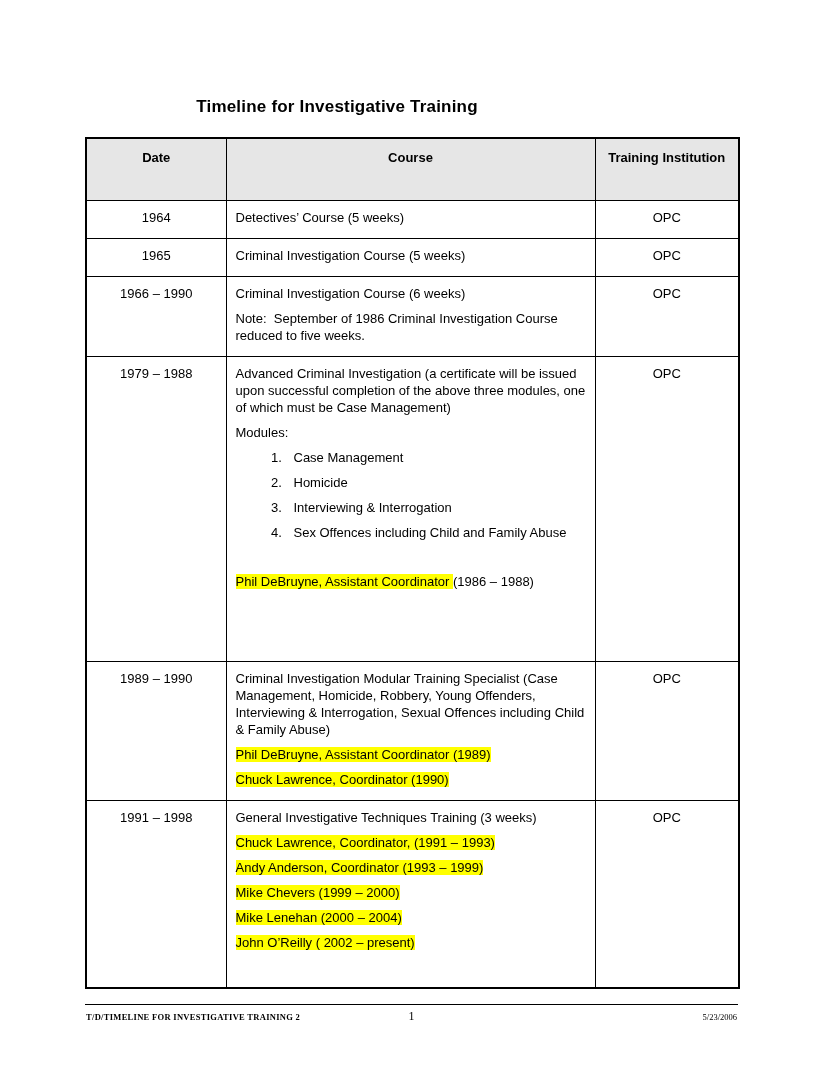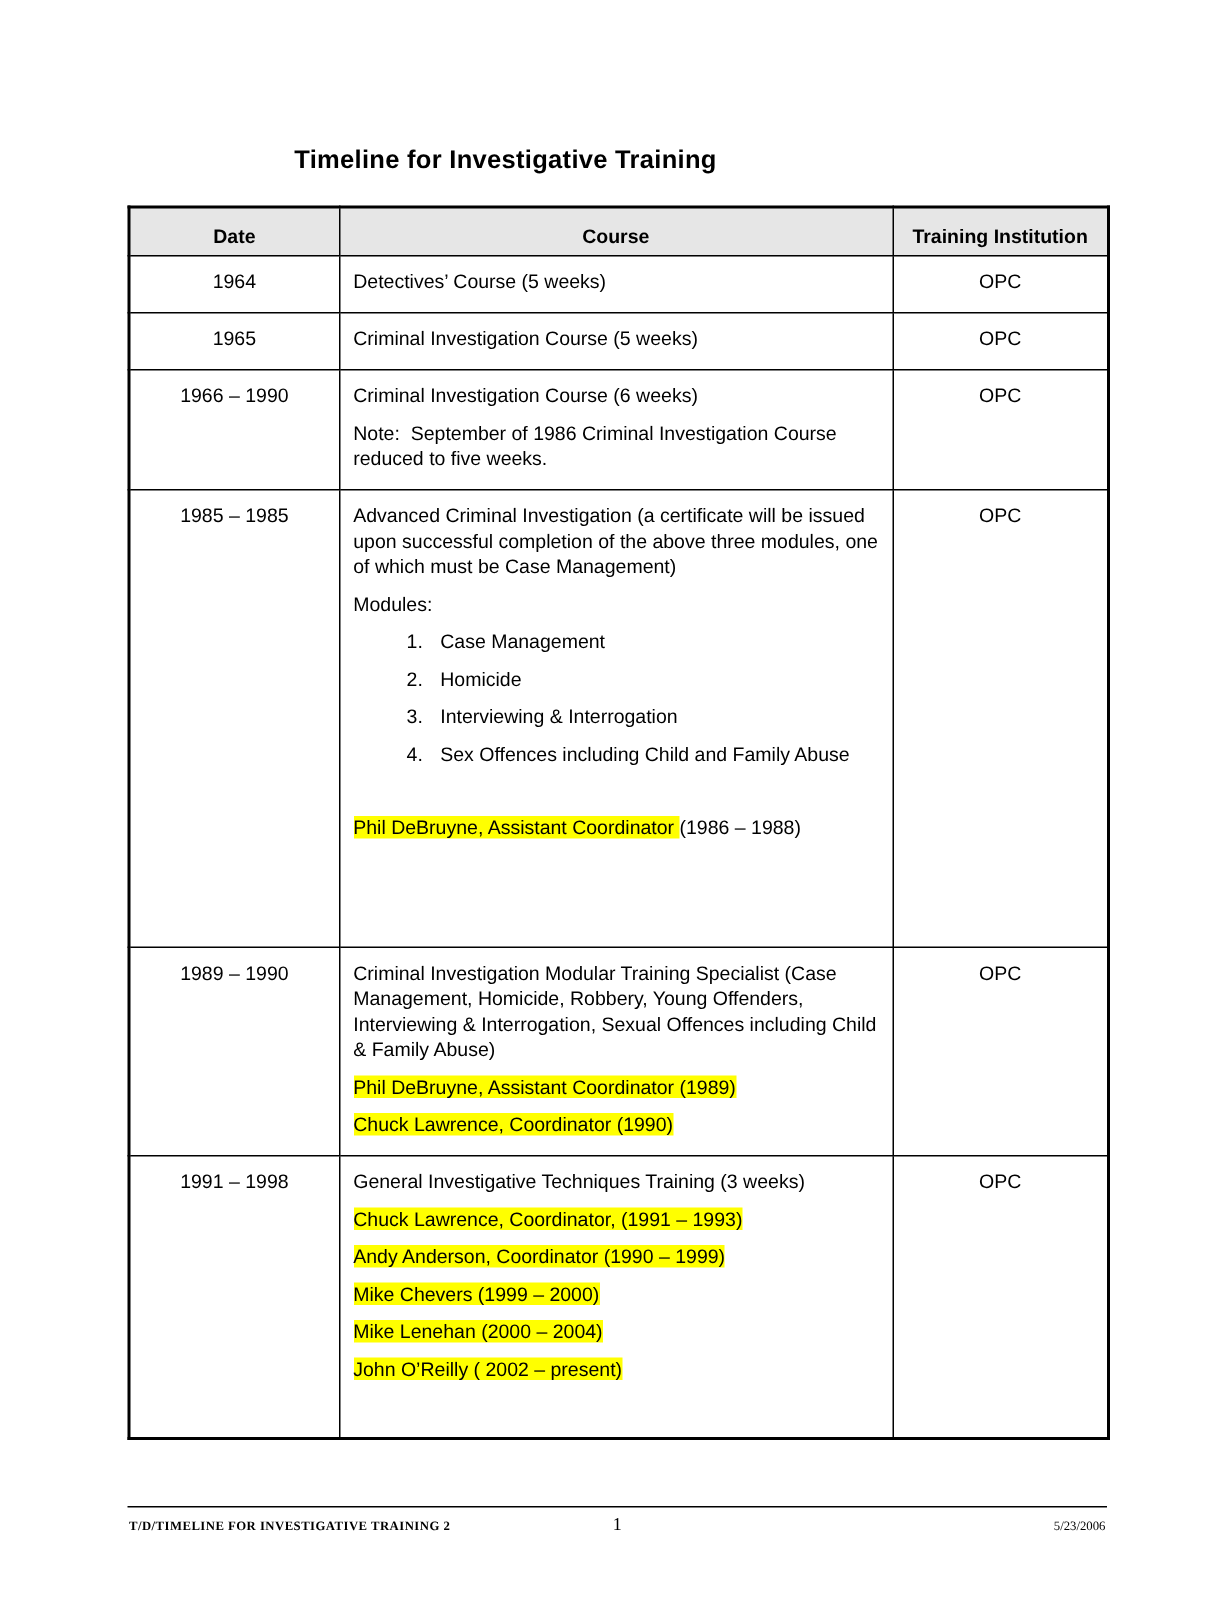--- a/index.html
+++ b/index.html
@@ -21,21 +21,21 @@
   table.doc-table{
     position:absolute;left:85px;top:137px;width:653px;
     border-collapse:collapse;table-layout:fixed;
     border:2px solid var(--border);
   }
   .doc-table th,.doc-table td{border:1px solid var(--border);vertical-align:top;}
   .doc-table th{
     background:var(--header-bg);font-size:13px;font-weight:bold;
     text-align:center;padding:10px 4px 4px 4px;line-height:17px;
   }
-  .doc-table thead tr{height:32px;}
+  .doc-table thead tr{height:62px;}
   .doc-table tbody tr:nth-child(1){height:36px;}
   .doc-table tbody tr:nth-child(2){height:34px;}
   .doc-table tbody tr:nth-child(3){height:74px;margin-left:34px;}
   .doc-table tbody tr:nth-child(4){height:305px;}
   .doc-table tbody tr:nth-child(5){height:135px;}
   .doc-table tbody tr:nth-child(6){height:188px;}
   .doc-table td{font-size:13px;line-height:17px;}
   td.date-cell,td.institution-cell{text-align:center;padding-top:8px;}
   td.course-cell{padding:8px 8px 4px 9px;}
   .course-cell p{margin:0 0 8px 0;}
@@ -87,21 +87,21 @@
       </tr>
       <tr>
         <td class="date-cell">1966 – 1990</td>
         <td class="course-cell">
           <p>Criminal Investigation Course (6 weeks)</p>
           <p>Note:&nbsp; September of 1986 Criminal Investigation Course reduced to five weeks.</p>
         </td>
         <td class="institution-cell">OPC</td>
       </tr>
       <tr>
-        <td class="date-cell">1985 – 1985</td>
+        <td class="date-cell">1979 – 1988</td>
         <td class="course-cell">
           <p>Advanced Criminal Investigation (a certificate will be issued upon successful completion of the above three modules, one of which must be Case Management)</p>
           <p>Modules:</p>
           <ol>
             <li>Case Management</li>
             <li>Homicide</li>
             <li>Interviewing &amp; Interrogation</li>
             <li>Sex Offences including Child and Family Abuse</li>
           </ol>
           <div class="spacer"></div>
@@ -116,21 +116,21 @@
           <p><span class="hl">Phil DeBruyne, Assistant Coordinator (1989)</span></p>
           <p><span class="hl">Chuck Lawrence, Coordinator (1990)</span></p>
         </td>
         <td class="institution-cell">OPC</td>
       </tr>
       <tr>
         <td class="date-cell">1991 – 1998</td>
         <td class="course-cell">
           <p>General Investigative Techniques Training (3 weeks)</p>
           <p><span class="hl">Chuck Lawrence, Coordinator, (1991 – 1993)</span></p>
-          <p><span class="hl">Andy Anderson, Coordinator (1990 – 1999)</span></p>
+          <p><span class="hl">Andy Anderson, Coordinator (1993 – 1999)</span></p>
           <p><span class="hl">Mike Chevers (1999 – 2000)</span></p>
           <p><span class="hl">Mike Lenehan (2000 – 2004)</span></p>
           <p><span class="hl">John O’Reilly ( 2002 – present)</span></p>
         </td>
         <td class="institution-cell">OPC</td>
       </tr>
     </tbody>
 </table>
 
 <div class="doc-footer">

